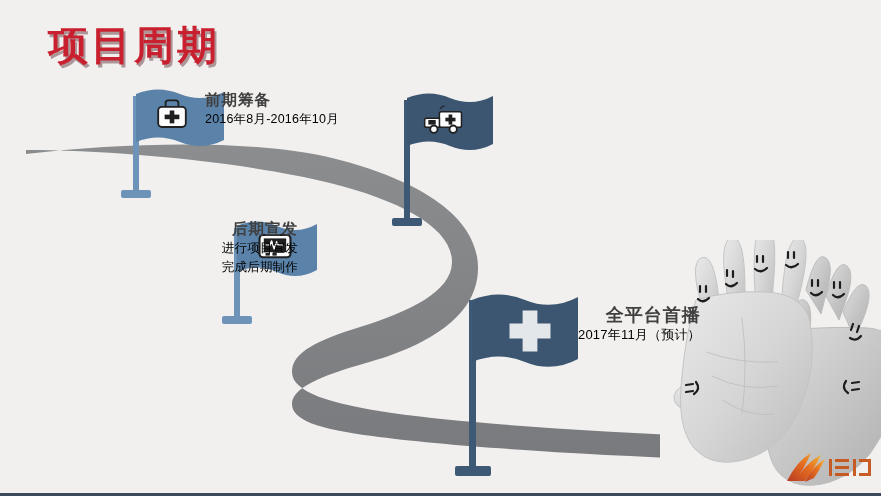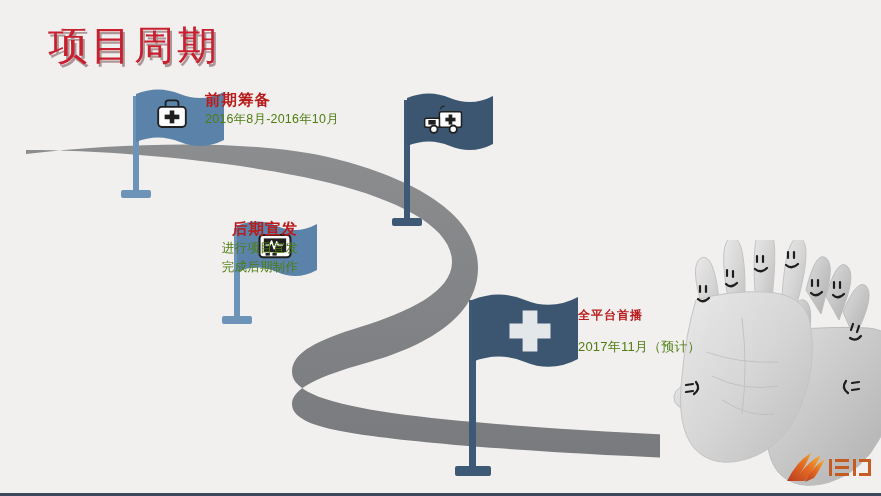--- a/index.html
+++ b/index.html
@@ -14,38 +14,38 @@
   .layer{position:absolute;left:0;top:0;width:881px;height:496px;}
   #road-layer{z-index:2}
   #hands-layer{z-index:3}
   #flags-layer{z-index:4}
   #text-layer{z-index:5}
   #title-layer{z-index:6}
 
   
   #page-title{
     position:absolute;left:48px;top:18px;
-    font-size:40px;font-weight:normal;letter-spacing:3px;
+    font-size:40px;font-weight:bold;letter-spacing:3px;
     color:#c9202f;
     text-shadow:2px 3px 0 rgba(90,40,45,.45);
     white-space:nowrap;
   }
 
   
   .ms-text{position:absolute;white-space:nowrap;color:#3e4d5c;}
-  .ms-text .ttl{font-size:15.5px;font-weight:bold;letter-spacing:1px;line-height:20px;color:#b91c1c;}
-  .ms-text .ln{font-size:12.5px;line-height:19px;color:#4d7c0f;letter-spacing:.2px;}
+  .ms-text .ttl{font-size:15.5px;font-weight:bold;letter-spacing:1px;line-height:20px;color:#404040;}
+  .ms-text .ln{font-size:12.5px;line-height:19px;color:#000000;letter-spacing:.2px;}
   .ms-text.right{text-align:right;font-family:Liberation Mono, monospace;}
 
   #ms1{left:205px;top:90px;}
   #ms2{left:492px;top:96px;}
   #ms3{right:583px;top:220px;text-align:right;}
   #ms4{left:578px;top:305px;}
-  #ms4 .ttl{font-size:12px;}
-  #ms4 .ln{font-size:13px;margin-top:12px;}
+  #ms4 .ttl{font-size:18px;text-align:right;}
+  #ms4 .ln{font-size:13px;}
 
   .wm{position:absolute;right:6px;bottom:6px;width:92px;height:38px;z-index:7;opacity:.95}
 </style>
 </head>
 <body>
 
 <div id="stage">
 
   <svg class="layer" id="road-layer" viewBox="0 0 881 496">
     <defs>

